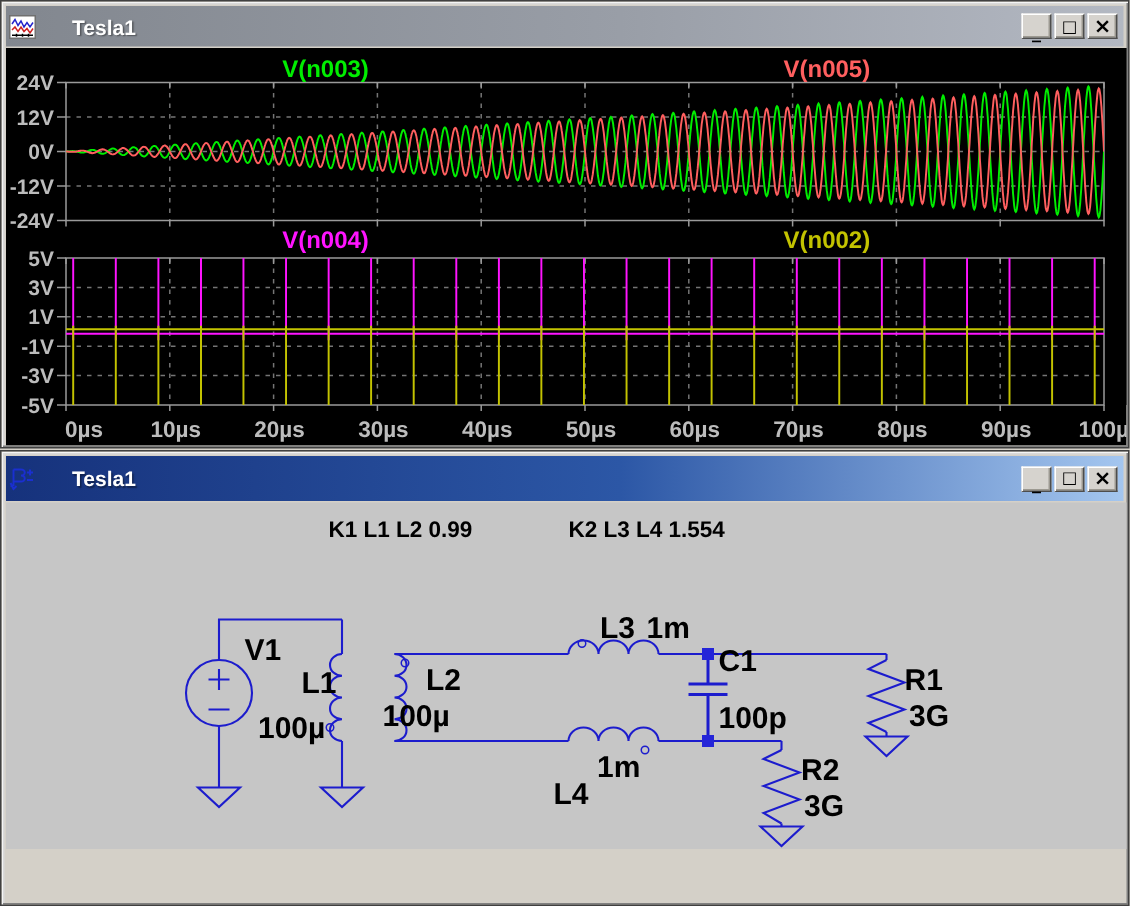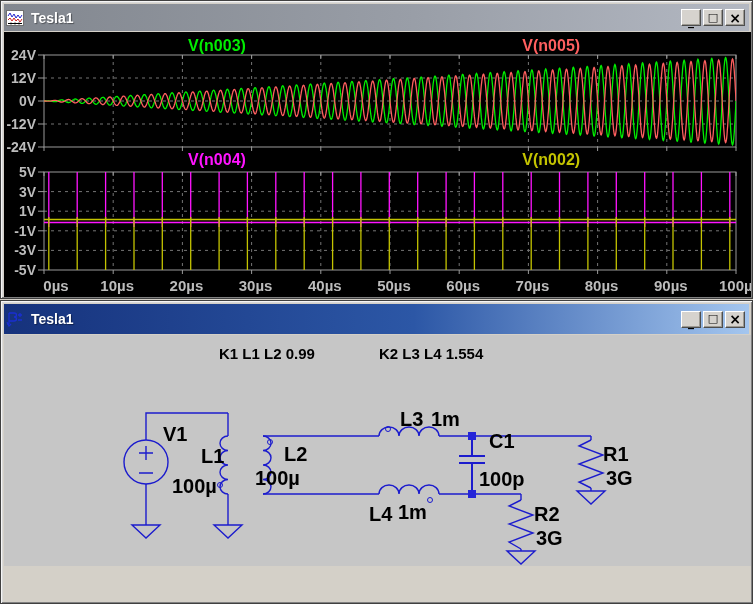--- a/index.html
+++ b/index.html
@@ -15,21 +15,21 @@
   }
   #waveform-window{top:0;height:299px;}
   #schematic-window{top:300px;height:304px;}
   .titlebar{
     position:absolute;left:3px;right:3px;top:3px;height:27px;
     display:flex;align-items:center;padding:0 2px;
   }
   #waveform-window .titlebar{background:linear-gradient(90deg,#82878f 0%,#999ea7 55%,#b3b8c2 100%);}
   #schematic-window .titlebar{height:30px;background:linear-gradient(90deg,#16327c 0%,#2c57a6 55%,#a4c6ef 100%);}
   .title-text{
-    color:#ffffff;font-weight:bold;font-size:14px;margin-left:7px;
+    color:#ffffff;font-weight:bold;font-size:14px;margin-left:24px;
     text-shadow:1px 1px 1px rgba(0,0,0,.4);white-space:nowrap;text-align:right;
   }
   .win-controls{margin-left:auto;display:flex;gap:2px;padding-right:2px;}
   .wbtn{
     width:20px;height:17px;box-sizing:border-box;padding:0;
     background:#d6d3ce;color:#000;
     border:1px solid;border-color:#ffffff #4d4d4d #4d4d4d #ffffff;
     box-shadow:inset -1px -1px 0 #9c9991;
     font-family:"DejaVu Sans",sans-serif;font-weight:bold;font-size:12px;line-height:12px;
     display:flex;align-items:center;justify-content:center;
@@ -284,22 +284,22 @@
 
     <div class="sch-label sch-directive" style="left:215px;top:11px">K1 L1 L2 0.99</div>
     <div class="sch-label sch-directive" style="left:375px;top:11px">K2 L3 L4 1.554</div>
     <div class="sch-label" style="left:159px;top:88px">V1</div>
     <div class="sch-label" style="left:197px;top:110px">L1</div>
     <div class="sch-label" style="left:168px;top:140px">100µ</div>
     <div class="sch-label" style="left:280px;top:108px">L2</div>
     <div class="sch-label" style="left:251px;top:132px">100µ</div>
     <div class="sch-label" style="left:396px;top:73px">L3</div>
     <div class="sch-label" style="left:427px;top:73px">1m</div>
-    <div class="sch-label" style="left:485px;top:95px">C1</div>
+    <div class="sch-label" style="left:475px;top:95px">C1</div>
     <div class="sch-label" style="left:475px;top:133px">100p</div>
-    <div class="sch-label" style="left:365px;top:168px">L4</div>
+    <div class="sch-label" style="left:365px;top:184px">L4</div>
     <div class="sch-label" style="left:394px;top:166px">1m</div>
     <div class="sch-label" style="left:599px;top:108px">R1</div>
     <div class="sch-label" style="left:602px;top:132px">3G</div>
     <div class="sch-label" style="left:530px;top:168px">R2</div>
     <div class="sch-label" style="left:532px;top:192px">3G</div>
   </div>
 </div>
 
 </body></html>

